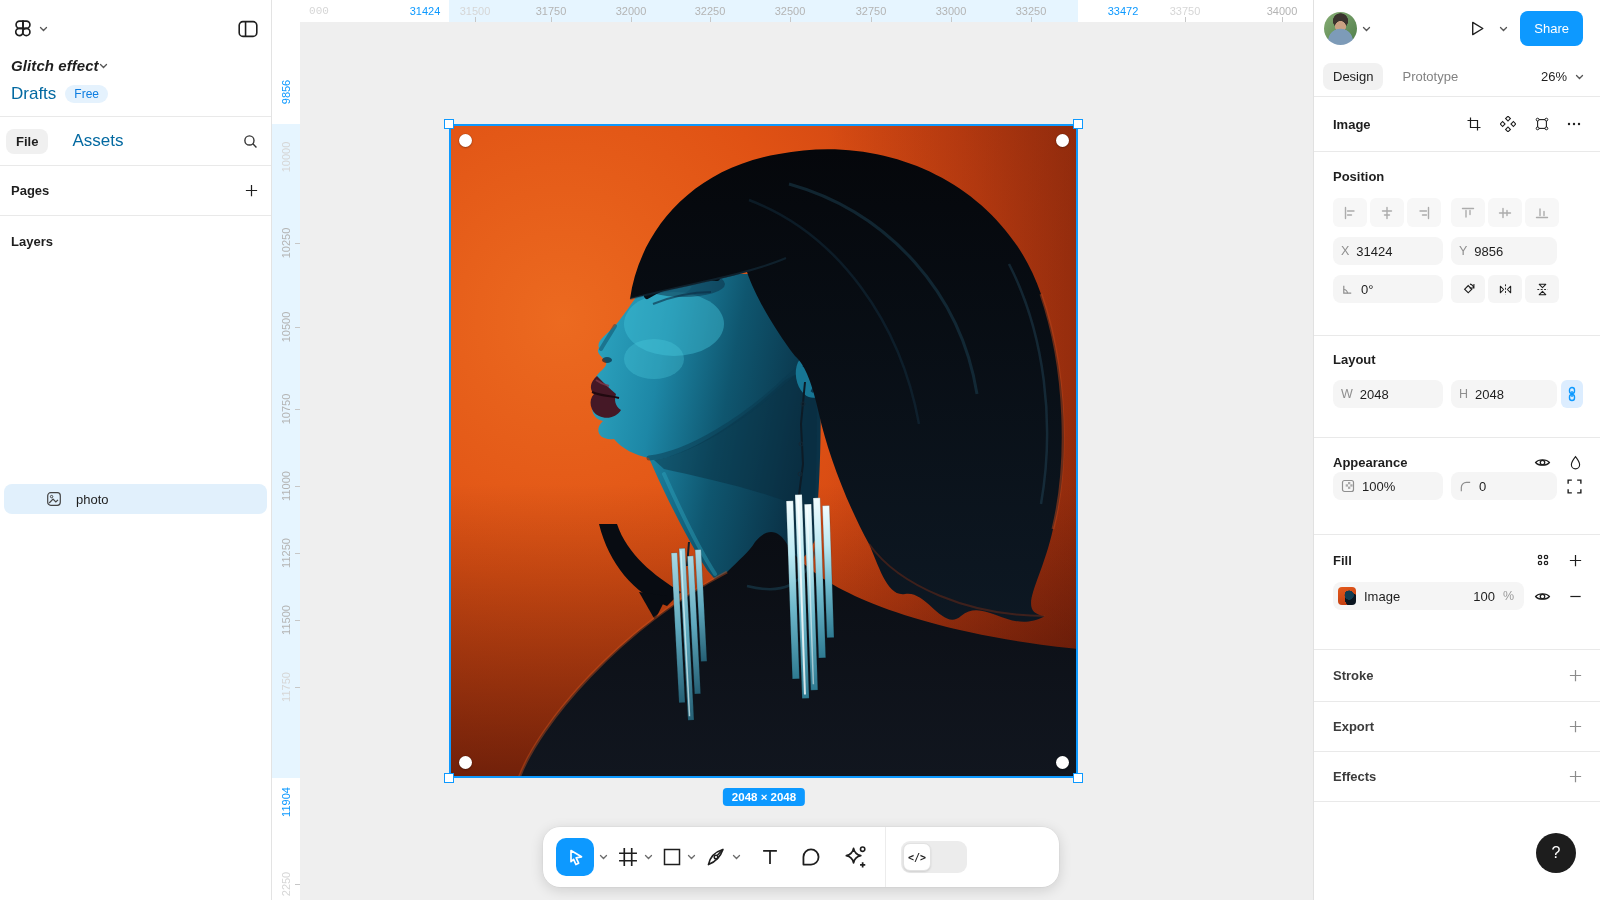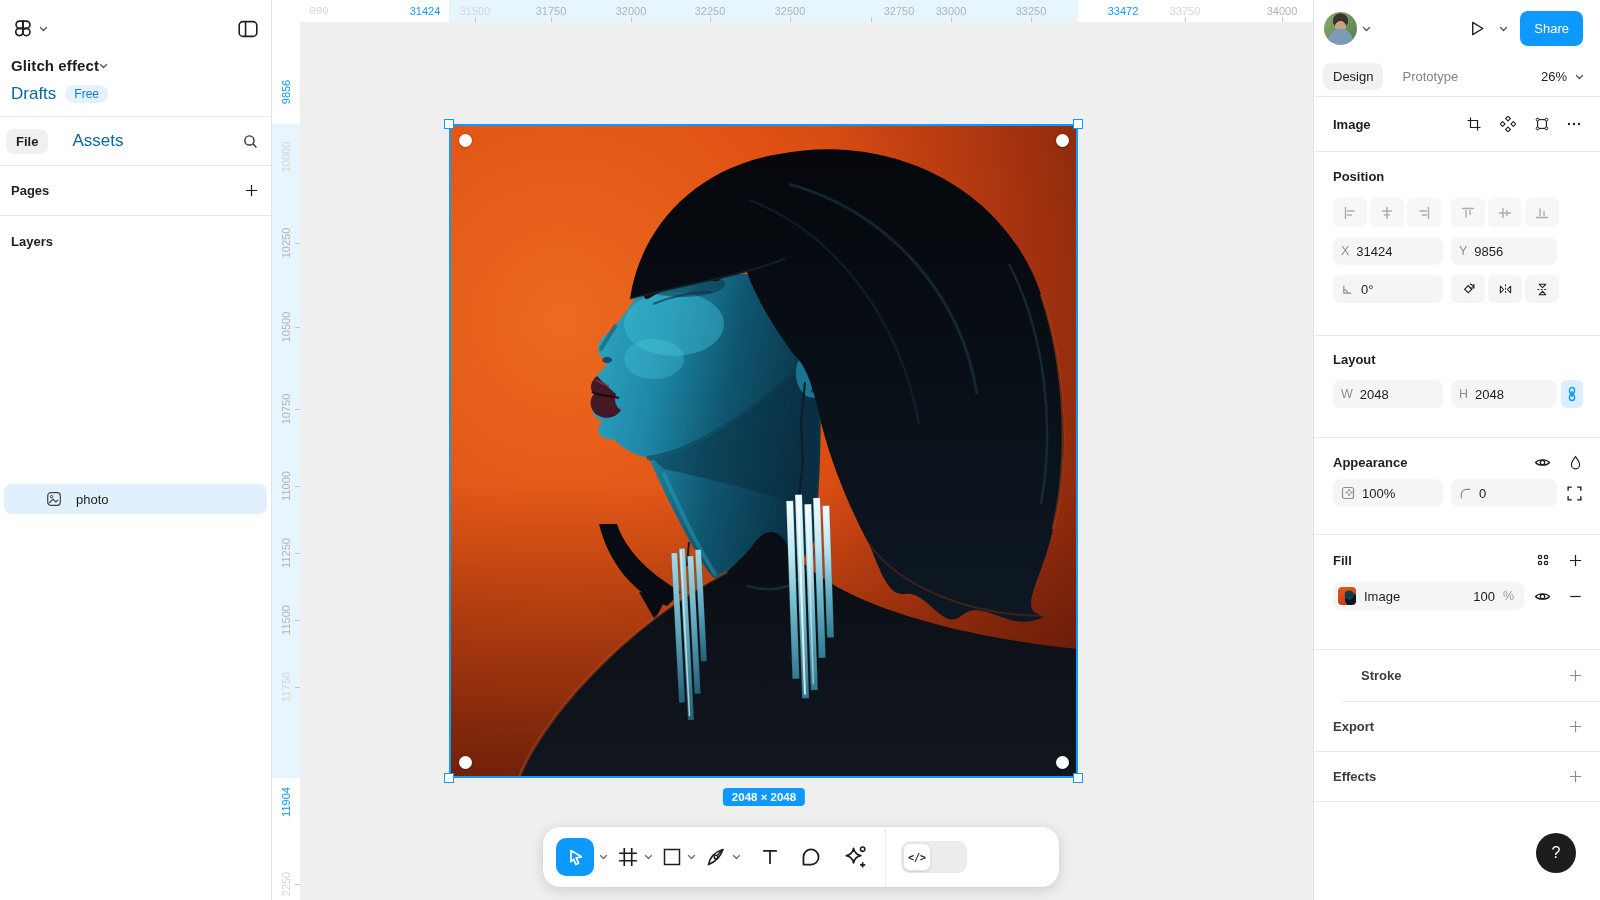--- a/index.html
+++ b/index.html
@@ -232,21 +232,21 @@
 
   <div id="hruler">
     <div class="hl-band" style="left:177px; top:0; width:629px; height:22px;"></div>
     <span class="rl faint" style="left:47px;  top:11px;font-family:Liberation Mono, monospace;">000</span>
     <span class="rl blue" style="left:153px; top:11px;">31424</span>
     <span class="rl faint" style="left:203px; top:11px;">31500</span>
     <span class="rl" style="left:279px; top:11px;">31750</span>
     <span class="rl" style="left:359px; top:11px;">32000</span>
     <span class="rl" style="left:438px; top:11px;">32250</span>
     <span class="rl" style="left:518px; top:11px;">32500</span>
-    <span class="rl" style="left:627px; top:11px;">32750</span>
+    <span class="rl" style="left:599px; top:11px;">32750</span>
     <span class="rl" style="left:679px; top:11px;">33000</span>
     <span class="rl" style="left:759px; top:11px;">33250</span>
     <span class="rl blue" style="left:851px; top:11px;">33472</span>
     <span class="rl faint" style="left:913px; top:11px;">33750</span>
     <span class="rl" style="left:1010px; top:11px;">34000</span>
     <div class="htick" style="left:203px;"></div>
     <div class="htick" style="left:279px;"></div>
     <div class="htick" style="left:359px;"></div>
     <div class="htick" style="left:438px;"></div>
     <div class="htick" style="left:518px;"></div>
@@ -360,21 +360,21 @@
       <svg width="9" height="6" viewBox="0 0 9 6">
         <path d="M1.5 1.5 L4.5 4.5 L7.5 1.5" fill="none" stroke="#555" stroke-width="1.3" stroke-linecap="round"></path>
         </svg>
     </div>
     <div class="iconbtn" style="position:absolute; right:12px; top:18px;">
       <svg width="22" height="22" viewBox="0 0 18 18">
         <rect x="1.8" y="3" width="14.4" height="12" rx="3" stroke="#1e1e1e" stroke-width="1.3" fill="none"></rect>
         <path d="M7 3 V15" stroke="#1e1e1e" stroke-width="1.3"></path>
         </svg>
     </div>
-    <div class="flex" style="position:absolute; left:11px; top:57px; ">
+    <div class="flex" style="position:absolute; left:11px; top:57px; font-style:italic;">
       <span class="title">Glitch effect</span>
       <svg width="9" height="6" viewBox="0 0 9 6">
         <path d="M1.5 1.5 L4.5 4.5 L7.5 1.5" fill="none" stroke="#555" stroke-width="1.3" stroke-linecap="round"></path>
         </svg>
     </div>
     <div class="flex" style="position:absolute; left:11px; top:84px; gap:9px;">
       <span class="muted">Drafts</span>
       <span class="pill-free">Free</span>
     </div>
   </div>
@@ -574,21 +574,21 @@
       <span class="p-label">Appearance</span>
       <span class="spacer"></span>
       <svg width="17" height="17" viewBox="0 0 16 16">
         <path d="M1.5 8 C4 4.6 12 4.6 14.5 8 C12 11.4 4 11.4 1.5 8 Z" stroke="#1e1e1e" stroke-width="1.2" fill="none"></path>
         <circle cx="8" cy="8" r="2.1" stroke="#1e1e1e" stroke-width="1.2" fill="none"></circle>
         </svg>
       <svg style="margin-left:17px;" width="15" height="15" viewBox="0 0 16 16">
         <path d="M8 1.8 C8 1.8 3.6 7.4 3.6 10.4 A4.4 4.4 0 0 0 12.4 10.4 C12.4 7.4 8 1.8 8 1.8 Z" stroke="#1e1e1e" stroke-width="1.2" fill="none"></path>
         </svg>
     </div>
-    <div class="flex" style="margin-top:8px;text-align:center;">
+    <div class="flex" style="margin-top:1px;text-align:center;">
       <div class="inp" style="width:110px;">
         <svg width="14" height="14" viewBox="0 0 14 14">
           <rect x="1.5" y="1.5" width="11" height="11" rx="2" stroke="#8f8f8f" stroke-width="1.2" fill="none"></rect>
           <rect x="7" y="3" width="2.3" height="2.3" fill="#a9a9a9"></rect>
             <rect x="9.3" y="5.3" width="2.3" height="2.3" fill="#a9a9a9"></rect>
           <rect x="7" y="7.6" width="2.3" height="2.3" fill="#a9a9a9"></rect>
             <rect x="4.7" y="5.3" width="2.3" height="2.3" fill="#a9a9a9"></rect>
           </svg>
         <span class="val">100%</span>
       </div>
@@ -631,21 +631,21 @@
       <svg width="17" height="17" viewBox="0 0 16 16">
         <path d="M1.5 8 C4 4.6 12 4.6 14.5 8 C12 11.4 4 11.4 1.5 8 Z" stroke="#1e1e1e" stroke-width="1.2" fill="none"></path>
         <circle cx="8" cy="8" r="2.1" stroke="#1e1e1e" stroke-width="1.2" fill="none"></circle>
         </svg>
       <svg style="margin-left:17px;" width="15" height="15" viewBox="0 0 16 16">
         <path d="M2.5 8 H13.5" stroke="#1e1e1e" stroke-width="1.3"></path>
         </svg>
     </div>
   </div>
 
-  <div class="p-sec flex" style="height:52px;margin-left:28px;">
+  <div class="p-sec flex" style="height:52px;">
     <span class="p-label" style="color:#3c3c3c;">Stroke</span>
     <span class="spacer"></span>
     <svg width="15" height="15" viewBox="0 0 16 16">
       <path d="M8 2 V14 M2 8 H14" class="plus-gray" stroke-width="1.3"></path>
       </svg>
   </div>
 
   <div class="p-sec flex" style="height:50px;">
     <span class="p-label" style="color:#3c3c3c;">Export</span>
     <span class="spacer"></span>

